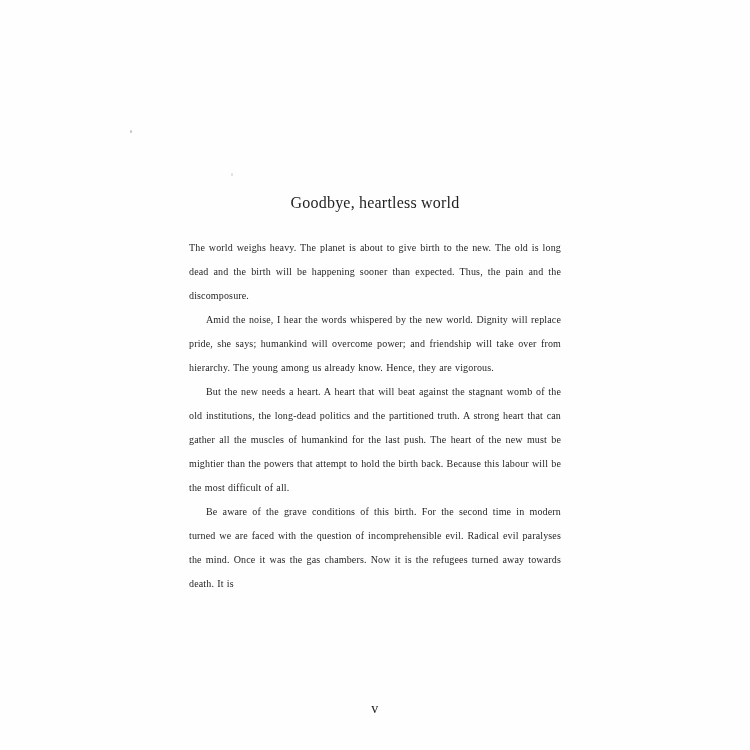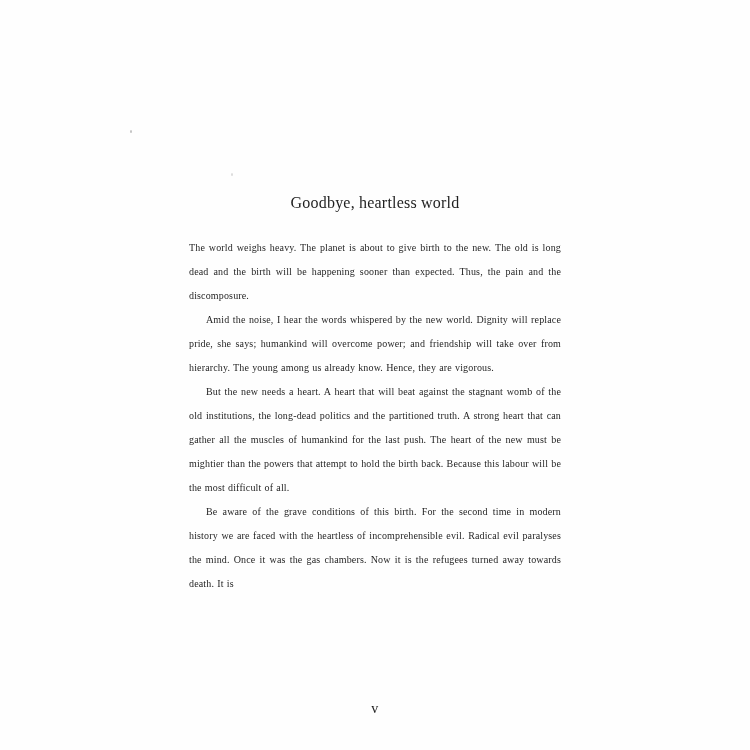--- a/index.html
+++ b/index.html
@@ -73,19 +73,19 @@
   <span class="scan-speck speck-1"></span>
   <span class="scan-speck speck-2"></span>
 
   <div class="text-block">
     <h1 class="chapter-title">Goodbye, heartless world</h1>
 
     <div class="body-text">
       <p>The world weighs heavy. The planet is about to give birth to the new. The old is long dead and the birth will be happening sooner than expected. Thus, the pain and the discomposure.</p>
       <p class="indented">Amid the noise, I hear the words whispered by the new world. Dignity will replace pride, she says; humankind will overcome power; and friendship will take over from hierarchy. The young among us already know. Hence, they are vigorous.</p>
       <p class="indented">But the new needs a heart. A heart that will beat against the stagnant womb of the old institutions, the long-dead politics and the partitioned truth. A strong heart that can gather all the muscles of humankind for the last push. The heart of the new must be mightier than the powers that attempt to hold the birth back. Because this labour will be the most difficult of all.</p>
-      <p class="indented">Be aware of the grave conditions of this birth. For the second time in modern history we are faced with the heartless of incomprehensible evil. Radical evil paralyses the mind. Once it was the gas chambers. Now it is the refugees turned away towards death. It is</p>
+      <p class="indented">Be aware of the grave conditions of this birth. For the second time in modern turned we are faced with the question of incomprehensible evil. Radical evil paralyses the mind. Once it was the gas chambers. Now it is the refugees turned away towards death. It is</p>
     </div>
   </div>
 
   <div class="page-number">v</div>
 
 </div>
 
 </body></html>

